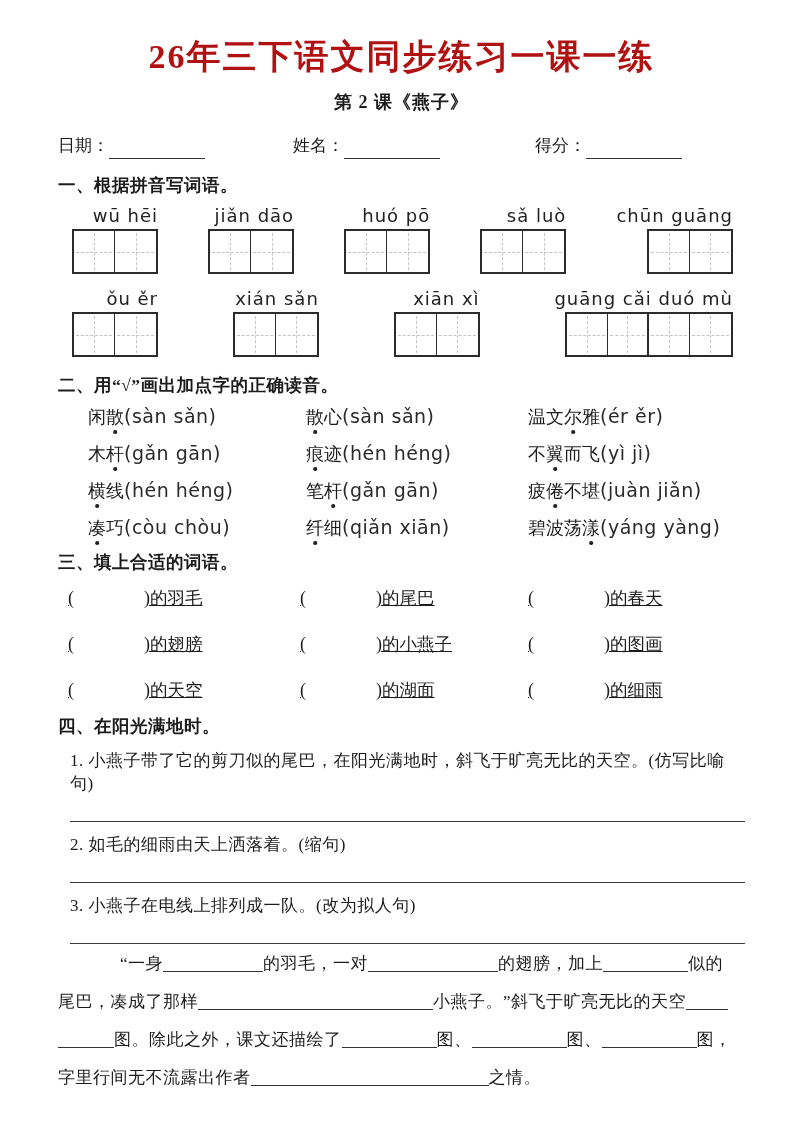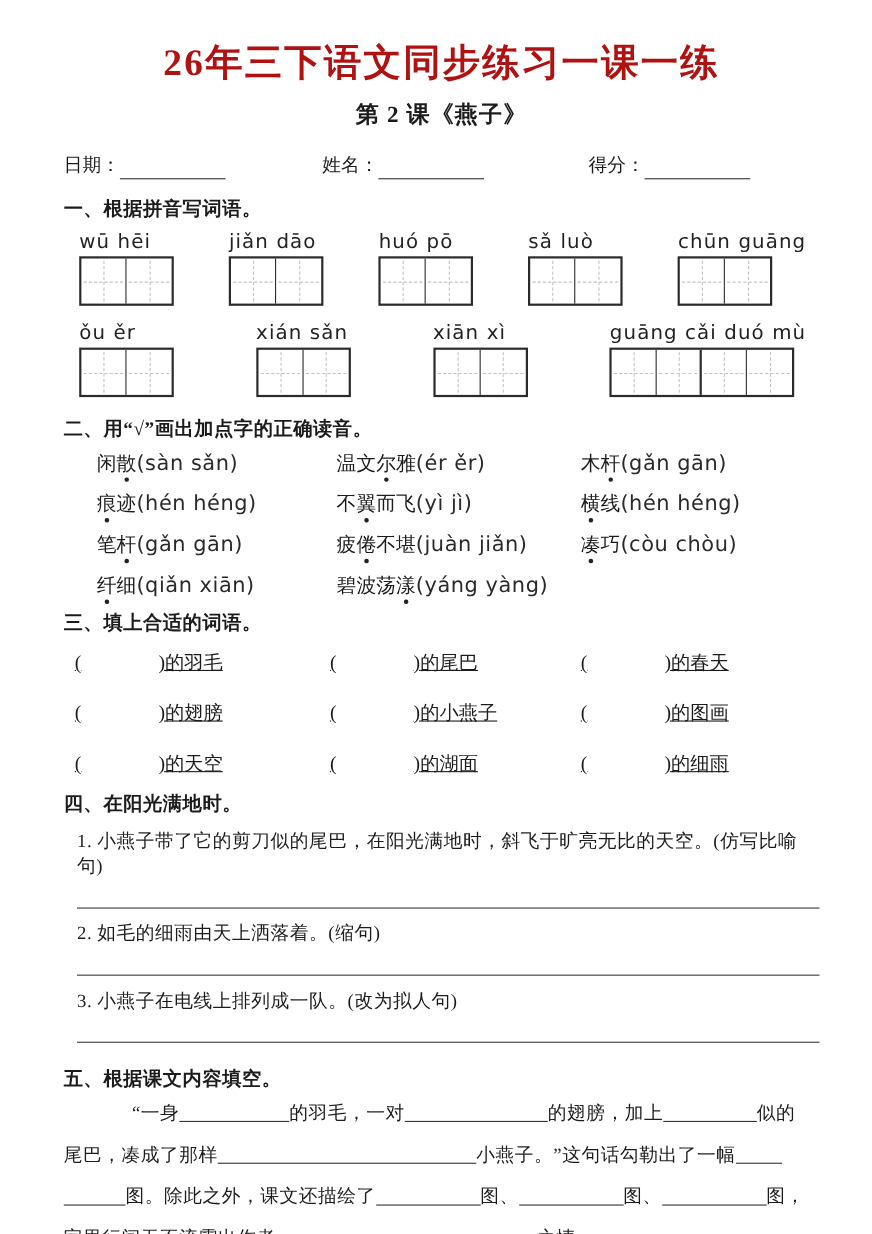--- a/index.html
+++ b/index.html
@@ -1,36 +1,36 @@
 <!DOCTYPE html>
 <html><head>
 <meta charset="utf-8">
 <style>
   * { margin:0; padding:0; box-sizing:border-box; }
   html,body { width:793px; height:1122px; background:#ffffff; overflow:hidden; }
   body { font-family:"Liberation Serif","DejaVu Serif",serif; color:#1c1c1c; }
   .page { width:793px; height:902px; padding:30px 48px 0 58px; display:flex; flex-direction:column; }
 
   .title { text-align:center; font-size:34px; font-weight:bold; letter-spacing:2px; margin-top:4px; }
-  .subtitle { text-align:center; font-size:21px; font-weight:bold; margin-top:10px; letter-spacing:1px; }
+  .subtitle { text-align:center; font-size:18px; font-weight:bold; margin-top:10px; letter-spacing:1px; }
 
   .hfields { display:flex; margin-top:20px; font-size:17px; }
   .hf-group { display:flex; align-items:flex-end; }
   .hf-group:nth-child(2){ margin-left:88px;justify-content:flex-end; }
   .hf-group:nth-child(3){ margin-left:95px; }
   .hf-label { padding-bottom:2px; }
   .hf-line { display:inline-block; width:96px; border-bottom:1.2px solid #333; height:20px; }
 
   .sec-heading { font-size:17.5px; font-weight:bold; letter-spacing:0.5px; }
   .h1m { margin-top:14px; } .h2m { margin-top:16px; } .h3m { margin-top:10px; }
   .h4m { margin-top:12px; } .h5m { margin-top:20px; }
 
   .py-row { display:flex; justify-content:space-between; margin:8px 12px 0 14px; }
   .py-row2 { margin-top:14px; }
-  .py-item { display:flex; flex-direction:column; align-items:flex-start; }
+  .py-item { display:flex; flex-direction:column; align-items:flex-end; }
   .py-label { font-family:"DejaVu Sans","Liberation Sans",sans-serif; font-size:18px; color:#222;
               margin-bottom:3px; white-space:nowrap; letter-spacing:1px; }
   .box { display:flex; border:2px solid #2b2b2b; height:45px; background:#fff; }
   .cell { width:41px; position:relative; border-right:1.3px solid #2b2b2b; }
   .cell:last-child { border-right:none; }
   .cell.heavy { border-right-width:2.4px; }
   .cell::before { content:""; position:absolute; left:50%; top:2px; bottom:2px; border-left:1px dashed #c4c4c4; }
   .cell::after  { content:""; position:absolute; top:50%; left:2px; right:2px; border-top:1px dashed #c4c4c4; }
 
   .word-grid { display:grid; grid-template-columns:218px 222px 1fr; margin:8px 0 0 30px;
@@ -147,20 +147,21 @@
           <div class="cell heavy"></div>
           <div class="cell"></div>
           <div class="cell"></div>
         </div>
       </div>
     </div>
 
   <div class="sec-heading h2m">二、用“√”画出加点字的正确读音。</div>
   <div class="word-grid">
       <div class="du-item"><span class="du-word"><span>闲</span><span class="dc">散</span></span><span class="du-py">(sàn sǎn)</span></div>
+      <div class="du-item"><span class="du-word"><span class="dc">散</span><span>心</span></span><span class="du-py">(sàn sǎn)</span></div>
       <div class="du-item"><span class="du-word"><span>温</span><span>文</span><span class="dc">尔</span><span>雅</span></span><span class="du-py">(ér ěr)</span></div>
       <div class="du-item"><span class="du-word"><span>木</span><span class="dc">杆</span></span><span class="du-py">(gǎn gān)</span></div>
       <div class="du-item"><span class="du-word"><span class="dc">痕</span><span>迹</span></span><span class="du-py">(hén héng)</span></div>
       <div class="du-item"><span class="du-word"><span>不</span><span class="dc">翼</span><span>而</span><span>飞</span></span><span class="du-py">(yì jì)</span></div>
       <div class="du-item"><span class="du-word"><span class="dc">横</span><span>线</span></span><span class="du-py">(hén héng)</span></div>
       <div class="du-item"><span class="du-word"><span>笔</span><span class="dc">杆</span></span><span class="du-py">(gǎn gān)</span></div>
       <div class="du-item"><span class="du-word"><span>疲</span><span class="dc">倦</span><span>不</span><span>堪</span></span><span class="du-py">(juàn jiǎn)</span></div>
       <div class="du-item"><span class="du-word"><span class="dc">凑</span><span>巧</span></span><span class="du-py">(còu chòu)</span></div>
       <div class="du-item"><span class="du-word"><span class="dc">纤</span><span>细</span></span><span class="du-py">(qiǎn xiān)</span></div>
       <div class="du-item"><span class="du-word"><span>碧</span><span>波</span><span>荡</span><span class="dc">漾</span></span><span class="du-py">(yáng yàng)</span></div>
@@ -182,35 +183,34 @@
   <div class="sec-heading h4m">四、在阳光满地时。</div>
   <div>
       <div class="sentence">1. 小燕子带了它的剪刀似的尾巴，在阳光满地时，斜飞于旷亮无比的天空。(仿写比喻句)</div>
       <div class="rule"></div>
       <div class="sentence">2. 如毛的细雨由天上洒落着。(缩句)</div>
       <div class="rule"></div>
       <div class="sentence">3. 小燕子在电线上排列成一队。(改为拟人句)</div>
       <div class="rule"></div>
     </div>
 
-  <div class="sec-heading h5m">五、根据课文内容填空。</div>
   <div class="cloze">
       <div class="fill-line indent">
         <span>“一身</span>
         <span class="blank" style="width: 100px;"></span>
         <span>的羽毛，一对</span>
         <span class="blank" style="width: 130px;"></span>
         <span>的翅膀，加上</span>
         <span class="blank" style="width: 85px;"></span>
         <span>似的</span>
       </div>
       <div class="fill-line">
         <span>尾巴，凑成了那样</span>
         <span class="blank" style="width: 235px;"></span>
-        <span>小燕子。”这句话勾勒出了一幅</span>
+        <span>小燕子。”斜飞于旷亮无比的天空</span>
         <span class="blank" style="width: 42px;"></span>
       </div>
       <div class="fill-line">
         <span class="blank" style="width: 56px;"></span>
         <span>图。除此之外，课文还描绘了</span>
         <span class="blank" style="width: 95px;"></span>
         <span>图、</span>
         <span class="blank" style="width: 95px;"></span>
         <span>图、</span>
         <span class="blank" style="width: 95px;"></span>

